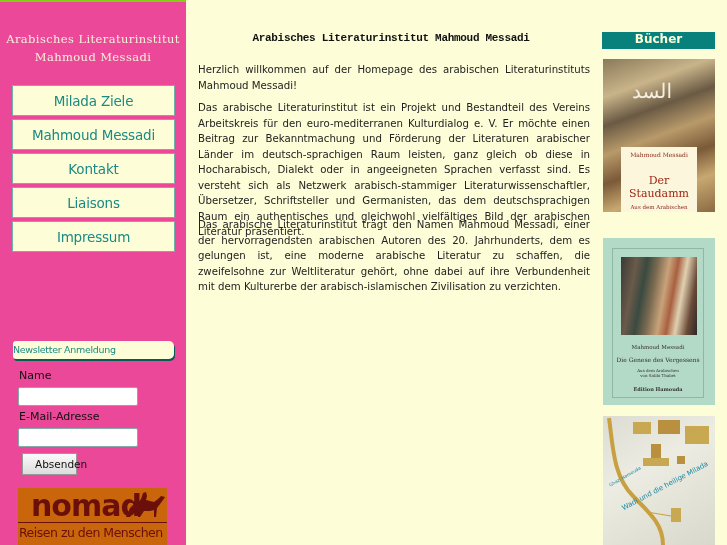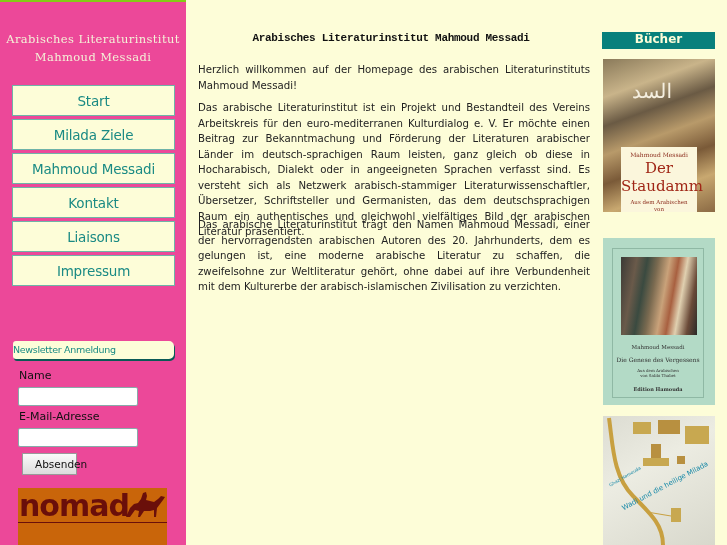--- a/index.html
+++ b/index.html
@@ -12,37 +12,37 @@
   .nav { position: absolute; left: 12px; top: 83px; width: 163px; }
   .nav-item { display: block; height: 31px; margin-bottom: 3px; background: #fdfdd8; border: 1px solid #6fb3a8; color: #1a8a84; text-align: center; font-family: "DejaVu Sans", sans-serif; font-size: 13.5px; line-height: 30px; cursor: pointer; letter-spacing: -0.2px; }
 
   .newsletter-header { position: absolute; left: 13px; top: 339px; width: 161px; height: 18px; background: #fdfdd8; border-radius: 3px 5px 5px 3px; box-shadow: 1px 2px 0 #0a5a56; color: #1a8a84; font-family: "DejaVu Sans", sans-serif; font-size: 9.5px; line-height: 18px; text-align: left; letter-spacing: -0.3px; }
 
   .nl-label { position: absolute; left: 19px; font-size: 11px; color: #111; font-family: "DejaVu Sans", sans-serif; }
   .nl-input { position: absolute; left: 18px; width: 120px; height: 19px; background: #fff; border: 1px solid #8aa; border-radius: 2px; font-size: 11px; padding: 0 3px; }
   .nl-submit { position: absolute; left: 22px; top: 451px; width: 55px; height: 22px; background: linear-gradient(#fafafa, #dcdcdc); border: 1px solid #999; border-radius: 0; font-family: "DejaVu Sans", sans-serif; font-size: 10.5px; color: #111; cursor: pointer; padding-left: 12px; }
 
   .nomad { position: absolute; left: 18px; top: 486px; width: 149px; height: 59px; background: #c9650a; overflow: hidden; cursor: pointer; }
-  .nomad-word { position: absolute; left: 1px; top: 1px; font-family: "DejaVu Sans", sans-serif; font-weight: bold; font-size: 30px; color: #6a0f0a; letter-spacing: -1px; line-height: 34px; }
+  .nomad-word { position: absolute; left: 13px; top: 1px; font-family: "DejaVu Sans", sans-serif; font-weight: bold; font-size: 30px; color: #6a0f0a; letter-spacing: -1px; line-height: 34px; }
   .nomad-camel { position: absolute; left: 106px; top: 2px; width: 42px; height: 28px; }
   .nomad-line { position: absolute; left: 0; top: 34px; width: 149px; height: 1px; background: #6a0f0a; }
   .nomad-tag { position: absolute; left: 1px; top: 37px; font-family: "DejaVu Sans", sans-serif; font-size: 12.5px; color: #6a0f0a; letter-spacing: -0.5px; white-space: nowrap; }
 
   .main { position: absolute; left: 186px; top: 0; width: 410px; height: 545px; }
   .page-title { position: absolute; left: 0; top: 32px; width: 410px; text-align: center; font-family: Liberation Mono, monospace; font-size: 11px; color: #111; letter-spacing: -0.3px; }
   .para { position: absolute; left: 12px; width: 392px; font-family: "DejaVu Sans", sans-serif; font-size: 10.2px; line-height: 15.5px; color: #222; text-align: justify; }
 
   .rightcol { position: absolute; left: 596px; top: 0; width: 131px; height: 545px; }
   .books-header { position: absolute; left: 6px; top: 32px; width: 113px; height: 17px; background: #08807c; color: #fdfdd8; font-family: "DejaVu Sans", sans-serif; font-weight: bold; font-size: 12px; text-align: center; line-height: 15px; }
   .book { position: absolute; left: 7px; width: 112px; overflow: hidden; cursor: pointer; }
   .book1 { top: 59px; height: 153px; background: linear-gradient(160deg, #8a7a5a 0%, #c9b48a 20%, #6a5a44 35%, #b89a6a 50%, #7a5a38 65%, #c8a870 80%, #8b6a44 100%); }
   .book1 .arabic { position: absolute; left: 24px; top: 20px; width: 50px; text-align: center; color: #f5efe0; font-family: "DejaVu Serif", serif; font-size: 20px; }
   .book1 .label { position: absolute; left: 18px; top: 88px; width: 76px; height: 78px; background: #fbf6dc; text-align: center; font-family: "DejaVu Serif", serif; }
   .book1 .l-author { font-size: 6px; color: #8a2a1a; margin-top: 4px; }
-  .book1 .l-title { font-size: 15px; color: #a02616; margin-top: 1px; }
+  .book1 .l-title { font-size: 11px; color: #a02616; margin-top: 16px; }
   .book1 .l-sub { font-size: 5.5px; color: #8a2a1a; margin-top: 4px; line-height: 6.5px; }
   .book1 .l-ed { font-size: 5.5px; color: #8a2a1a; margin-top: 5px; }
 
   .book2 { top: 238px; height: 167px; background: #b3dac6; }
   .book2 .frame { position: absolute; left: 9px; top: 10px; width: 92px; height: 150px; border: 1px solid #8fb8a4; }
   .book2 .painting { position: absolute; left: 8px; top: 8px; width: 76px; height: 78px; background: linear-gradient(100deg, #3b3a36 0%, #6a5a4a 18%, #3a4a40 30%, #7a6a50 42%, #c9a27a 55%, #a86040 65%, #e0d0b0 75%, #6a4a38 88%, #2a2a28 100%); }
   .book2 .t { position: absolute; left: 0; width: 90px; text-align: center; font-family: "DejaVu Serif", serif; color: #333; }
 
   .book3 { top: 416px; height: 129px; background: linear-gradient(150deg, #dcdcd2 0%, #ecece2 40%, #d8d8cc 100%); }
   .book3 .road { position: absolute; left: 0; top: 0; width: 112px; height: 129px; }
@@ -52,21 +52,20 @@
 </head>
 <body>
 
 <div class="sidebar">
   <div class="site-title">
     <div>Arabisches Literaturinstitut</div>
     <div>Mahmoud Messadi</div>
   </div>
 
   <nav class="nav">
-    <a class="nav-item">Start</a>
     <a class="nav-item">Milada Ziele</a>
     <a class="nav-item">Mahmoud Messadi</a>
     <a class="nav-item">Kontakt</a>
     <a class="nav-item">Liaisons</a>
     <a class="nav-item">Impressum</a>
   </nav>
 
   <div class="newsletter-header">Newsletter Anmeldung</div>
 
   <label class="nl-label" style="top:367px;">Name</label>
@@ -76,20 +75,21 @@
   <input class="nl-input" style="top: 426px;" type="text" value="">
 
   <button class="nl-submit">Absenden</button>
 
   <div class="nomad">
     <span class="nomad-word">nomad</span>
     <svg class="nomad-camel" viewBox="0 0 42 28">
       <path fill="#6a0f0a" d="M2 27 L6 18 L10 14 L14 13 L17 9 L19 3 L22 2 L23 6 L22 10 L26 11 L30 12 L34 9 L37 6 L41 7 L39 10 L36 14 L33 18 L32 27 L30 27 L30 20 L26 21 L20 21 L16 27 L14 27 L15 21 L11 20 L6 27 Z"></path>
     </svg>
     <div class="nomad-line"></div>
+    <span class="nomad-tag">Reisen zu den Menschen</span>
   </div>
 </div>
 
 <div class="main">
   <h1 class="page-title">Arabisches Literaturinstitut Mahmoud Messadi</h1>
   <p class="para" style="top:62px;">Herzlich willkommen auf der Homepage des arabischen Literaturinstituts Mahmoud Messadi!</p>
   <p class="para" style="top:100px;">Das arabische Literaturinstitut ist ein Projekt und Bestandteil des Vereins Arbeitskreis für den euro-mediterranen Kulturdialog e. V.  Er möchte einen Beitrag zur Bekanntmachung und Förderung der Literaturen arabischer Länder im deutsch-sprachigen Raum leisten, ganz gleich ob diese in Hocharabisch, Dialekt oder in angeeigneten Sprachen verfasst sind. Es versteht sich als Netzwerk arabisch-stammiger Literaturwissenschaftler, Übersetzer, Schriftsteller und Germanisten, das dem deutschsprachigen Raum ein authentisches und gleichwohl vielfältiges Bild der arabischen Literatur präsentiert.</p>
   <p class="para" style="top:217px;">Das arabische Literaturinstitut trägt den Namen Mahmoud Messadi, einer der hervorragendsten arabischen Autoren des 20. Jahrhunderts, dem es gelungen ist, eine moderne arabische Literatur zu schaffen, die zweifelsohne zur Weltliteratur gehört, ohne dabei auf ihre Verbundenheit mit dem Kulturerbe der arabisch-islamischen Zivilisation zu verzichten.</p>
 </div>
 

